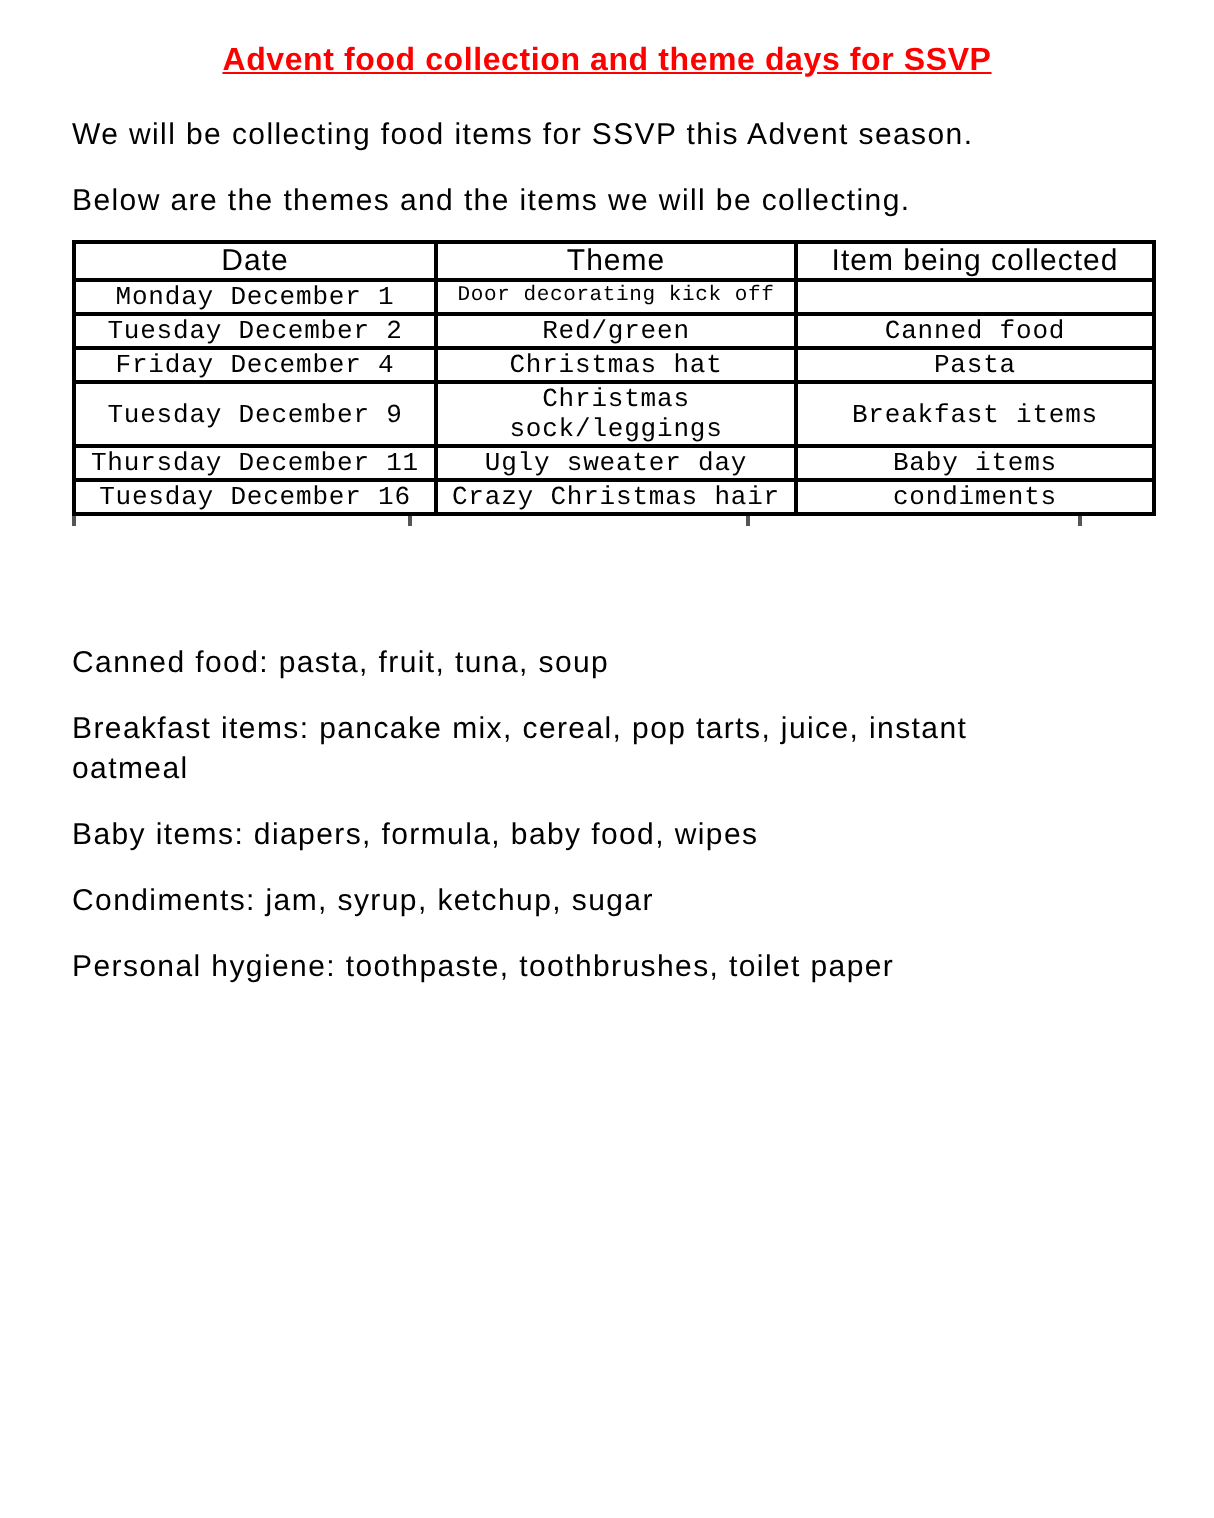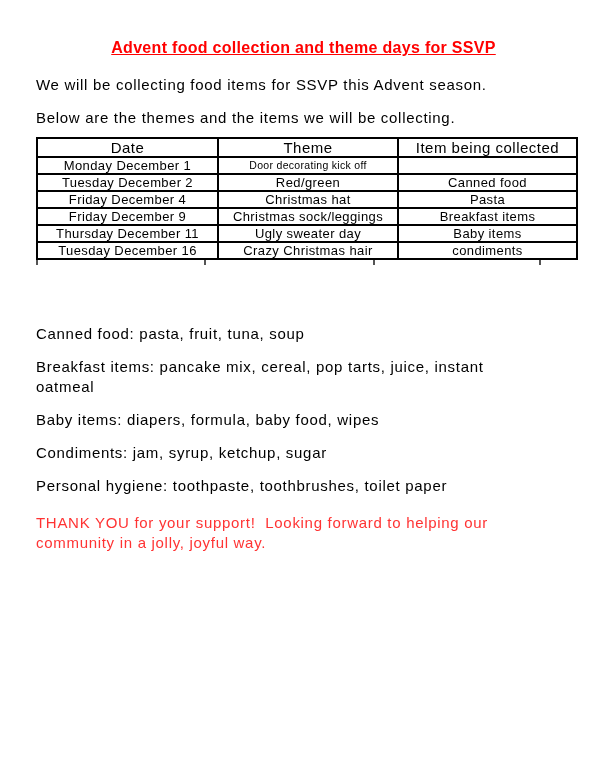--- a/index.html
+++ b/index.html
@@ -11,21 +11,21 @@
   }
   *{ box-sizing:border-box; }
   html,body{ margin:0; padding:0; }
   body{
     width:607px; height:759px; background:#ffffff;
     font-family:"Liberation Sans", sans-serif; color:var(--ink);
   }
   .page{ position:relative; width:607px; height:759px; overflow:hidden; background:#fff; }
 
   .title{
-    margin:38px 36px 0; text-align:center;
+    margin:21px 36px 0; text-align:center;
     font-size:16px; font-weight:700; line-height:20px;
     color:var(--title-red); text-decoration:underline; letter-spacing:.3px;
     white-space:pre-wrap;
   }
 
   .bodytext{
     margin:13px 28px 0 36px;
     font-size:15px; line-height:20px; letter-spacing:.7px;
     white-space:pre-wrap;
   }
@@ -36,21 +36,21 @@
     border-collapse:collapse; table-layout:fixed;
   }
   .col-date{ width:181px; } .col-theme{ width:180px; } .col-item{ width:179px; }
   .schedule th{
     border:2px solid var(--border); padding:0; height:19px;
     font-size:15px; font-weight:400; text-align:center;
     line-height:17px; letter-spacing:.5px;
   }
   .schedule td{
     border:2px solid var(--border); padding:0; height:16px;
-    font-size:13px; text-align:center; line-height:15px; letter-spacing:.4px;
+    font-size:13px; text-align:center; line-height:15px; letter-spacing:.4px;font-family:Liberation Mono, monospace;
   }
   .schedule td.small-note{ font-size:10.5px; letter-spacing:.3px; }
 
   .stub-row{ position:relative; height:0; margin-left:36px; }
   .stub{ position:absolute; top:0; width:2px; height:5px; background:#555; }
   .stub.s1{ left:0; } .stub.s2{ left:168px; } .stub.s3{ left:337px; } .stub.s4{ left:503px; }
 
   .first-detail{ margin-top:64px; }
   .note-green{ margin-top:43px; color:var(--note-green); }
   .note-red{ margin-top:17px; color:var(--thankyou-red); }
@@ -88,21 +88,21 @@
         <td>Tuesday December 2</td>
         <td>Red/green</td>
         <td>Canned food</td>
       </tr>
       <tr>
         <td>Friday December 4</td>
         <td>Christmas hat</td>
         <td>Pasta</td>
       </tr>
       <tr>
-        <td>Friday December 9</td>
+        <td>Tuesday December 9</td>
         <td>Christmas sock/leggings</td>
         <td>Breakfast items</td>
       </tr>
       <tr>
         <td>Thursday December 11</td>
         <td>Ugly sweater day</td>
         <td>Baby items</td>
       </tr>
       <tr>
         <td>Tuesday December 16</td>
@@ -119,16 +119,14 @@
     <span class="stub s4"></span>
   </div>
 
   <p class="bodytext first-detail">Canned food: pasta, fruit, tuna, soup</p>
   <p class="bodytext">Breakfast items: pancake mix, cereal, pop tarts, juice, instant
 oatmeal</p>
   <p class="bodytext">Baby items: diapers, formula, baby food, wipes</p>
   <p class="bodytext">Condiments: jam, syrup, ketchup, sugar</p>
   <p class="bodytext">Personal hygiene: toothpaste, toothbrushes, toilet paper</p>
 
-  <p class="bodytext note-red">THANK YOU for your support!  Looking forward to helping our
-community in a jolly, joyful way.</p>
 
 </div>
 
 </body></html>

